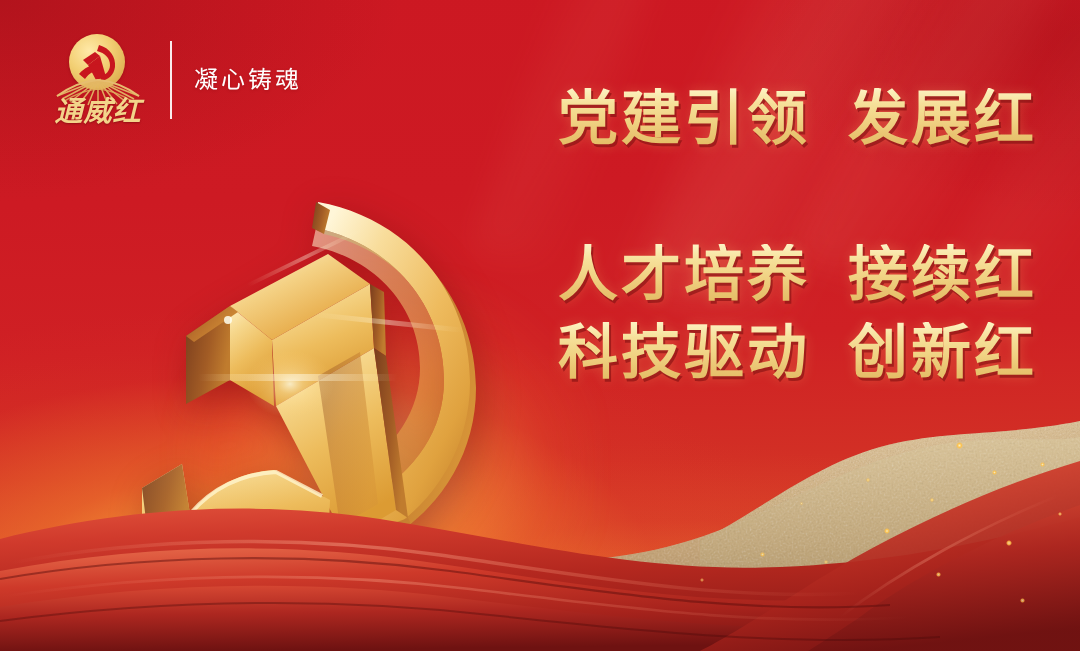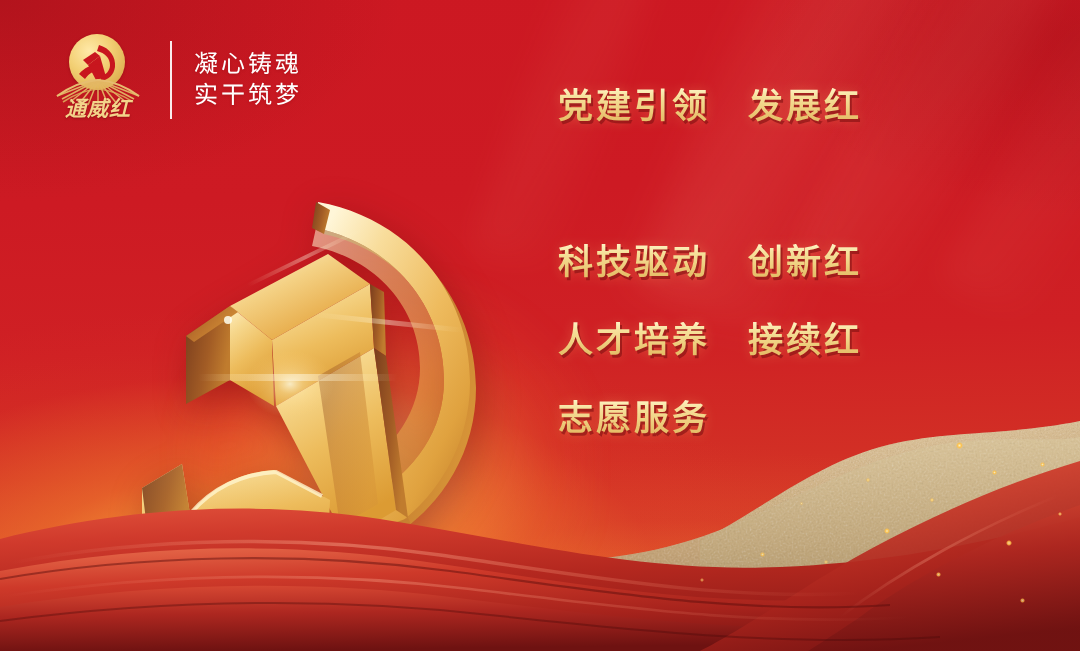--- a/index.html
+++ b/index.html
@@ -79,21 +79,21 @@
     background: radial-gradient(circle at 36% 30%, #ffe9a8 0%, #f2cf73 42%, #e0b254 75%, #cf9a3e 100%);
     box-shadow: 0 1px 3px rgba(90,10,10,0.35);
   }
   .logo-hs { position: absolute; left: 17px; top: 2px; width: 56px; height: 56px; }
   .logo-rays { position: absolute; left: 3px; top: 46px; width: 86px; height: 30px; }
   .logo-word {
     position: absolute;
     left: 0; top: 66px;
     width: 92px;
     text-align: center;
-    font-size: 21px;
+    font-size: 28px;
     font-weight: 700;
     letter-spacing: 1px;
     color: #f3d48a;
     font-family: "DejaVu Serif", "Liberation Serif", serif;
     text-shadow: 0 1px 2px rgba(110,10,12,0.55);
     font-style: italic;
     line-height: 1;
   }
   .header-divider {
     width: 2px;
@@ -121,21 +121,21 @@
   }
   .slogan-line {
     display: flex;
     align-items: baseline;
     height: 78px;
     white-space: nowrap;
   }
   .slogan-seg {
     font-family: "DejaVu Serif", "Liberation Serif", serif;
     font-weight: 700;
-    font-size: 35px;
+    font-size: 60px;
     letter-spacing: 3px;
     line-height: 1;
     background: linear-gradient(180deg, #fdf3c4 0%, #f6e09a 26%, #f0d283 55%, #e9c471 78%, #e4bb63 100%);
     -webkit-background-clip: text;
     background-clip: text;
     color: transparent;
     -webkit-text-fill-color: transparent;
     filter: drop-shadow(2px 3px 0 rgba(130,16,18,0.62)) drop-shadow(0 0 6px rgba(255,210,120,0.22));
   }
   .slogan-seg.right { margin-left: 38px; }
@@ -413,42 +413,40 @@
         <path d="M8,24 C20,16 31,12 43,11 C55,12 66,16 78,24" fill="none" stroke="#dfae5c" stroke-width="1.6" opacity="0.85"></path>
       </svg>
 
       <div class="logo-word">通威红</div>
     </div>
 
     <div class="header-divider"></div>
 
     <div>
       <div class="header-slogan">凝心铸魂</div>
-      <div class="header-slogan">实干筑梦</div>
     </div>
   </div>
 
   <div class="slogans">
 
     <div class="slogan-line">
       <span class="slogan-seg left">党建引领</span>
       <span class="slogan-seg right">发展红</span>
     </div>
 
     <div class="slogan-line">
     </div>
 
     <div class="slogan-line">
+      <span class="slogan-seg left">人才培养</span>
+      <span class="slogan-seg right">接续红</span>
+    </div>
+
+    <div class="slogan-line">
       <span class="slogan-seg left">科技驱动</span>
       <span class="slogan-seg right">创新红</span>
     </div>
 
     <div class="slogan-line">
-      <span class="slogan-seg left">人才培养</span>
-      <span class="slogan-seg right">接续红</span>
-    </div>
-
-    <div class="slogan-line">
-      <span class="slogan-seg left">志愿服务</span>
     </div>
   </div>
 
 </div>
 
 </body></html>

